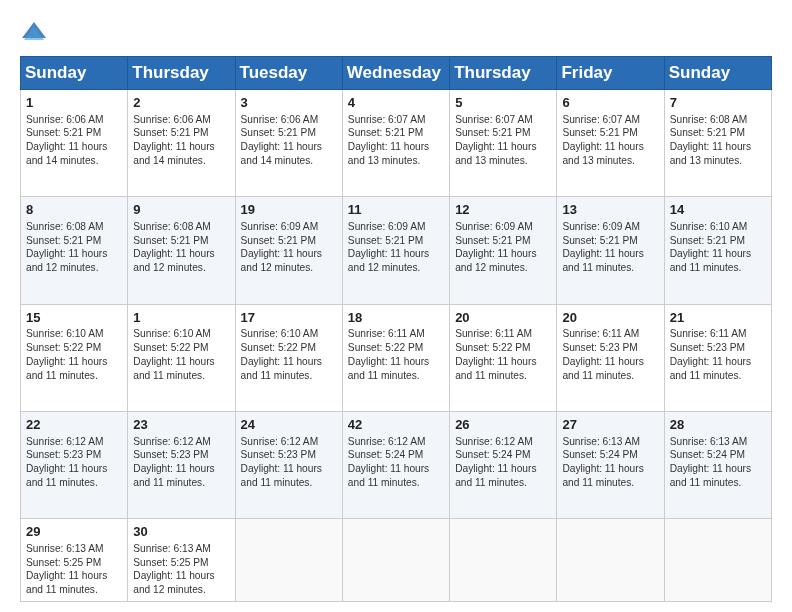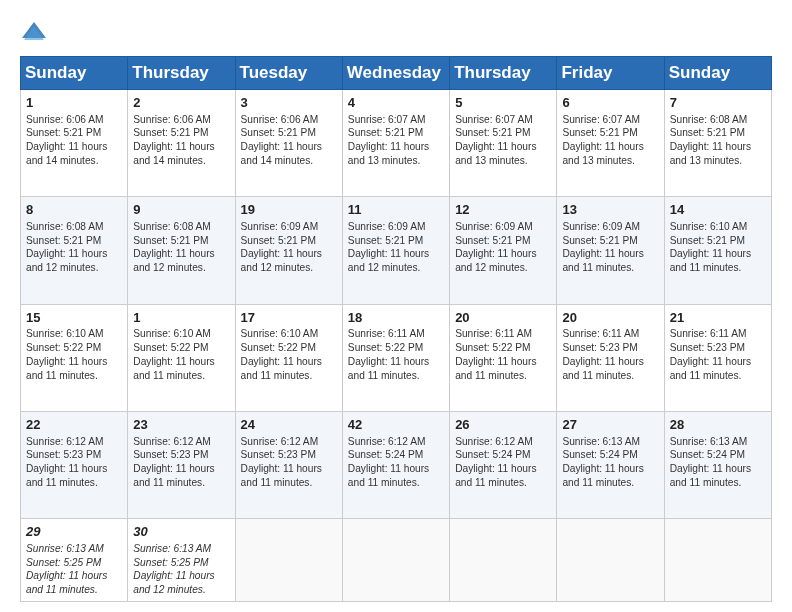--- a/index.html
+++ b/index.html
@@ -94,21 +94,20 @@
       font-weight: bold;
       color: #222;
       display: block;
       margin-bottom: 1px;
     }
     .empty-cell {
       background: #f9f9f9 !important;
     }
     .last-row td {
       height: 68px;
-      font-style: italic;
     }
   </style>
 </head>
 <body>
 
 <div class="page">
   <div class="header">
     <div class="logo">
       <svg class="logo-icon" viewBox="0 0 28 28" xmlns="http://www.w3.org/2000/svg">
         <polygon points="14,4 26,20 2,20" fill="#2a6db5" opacity="0.85"></polygon>

